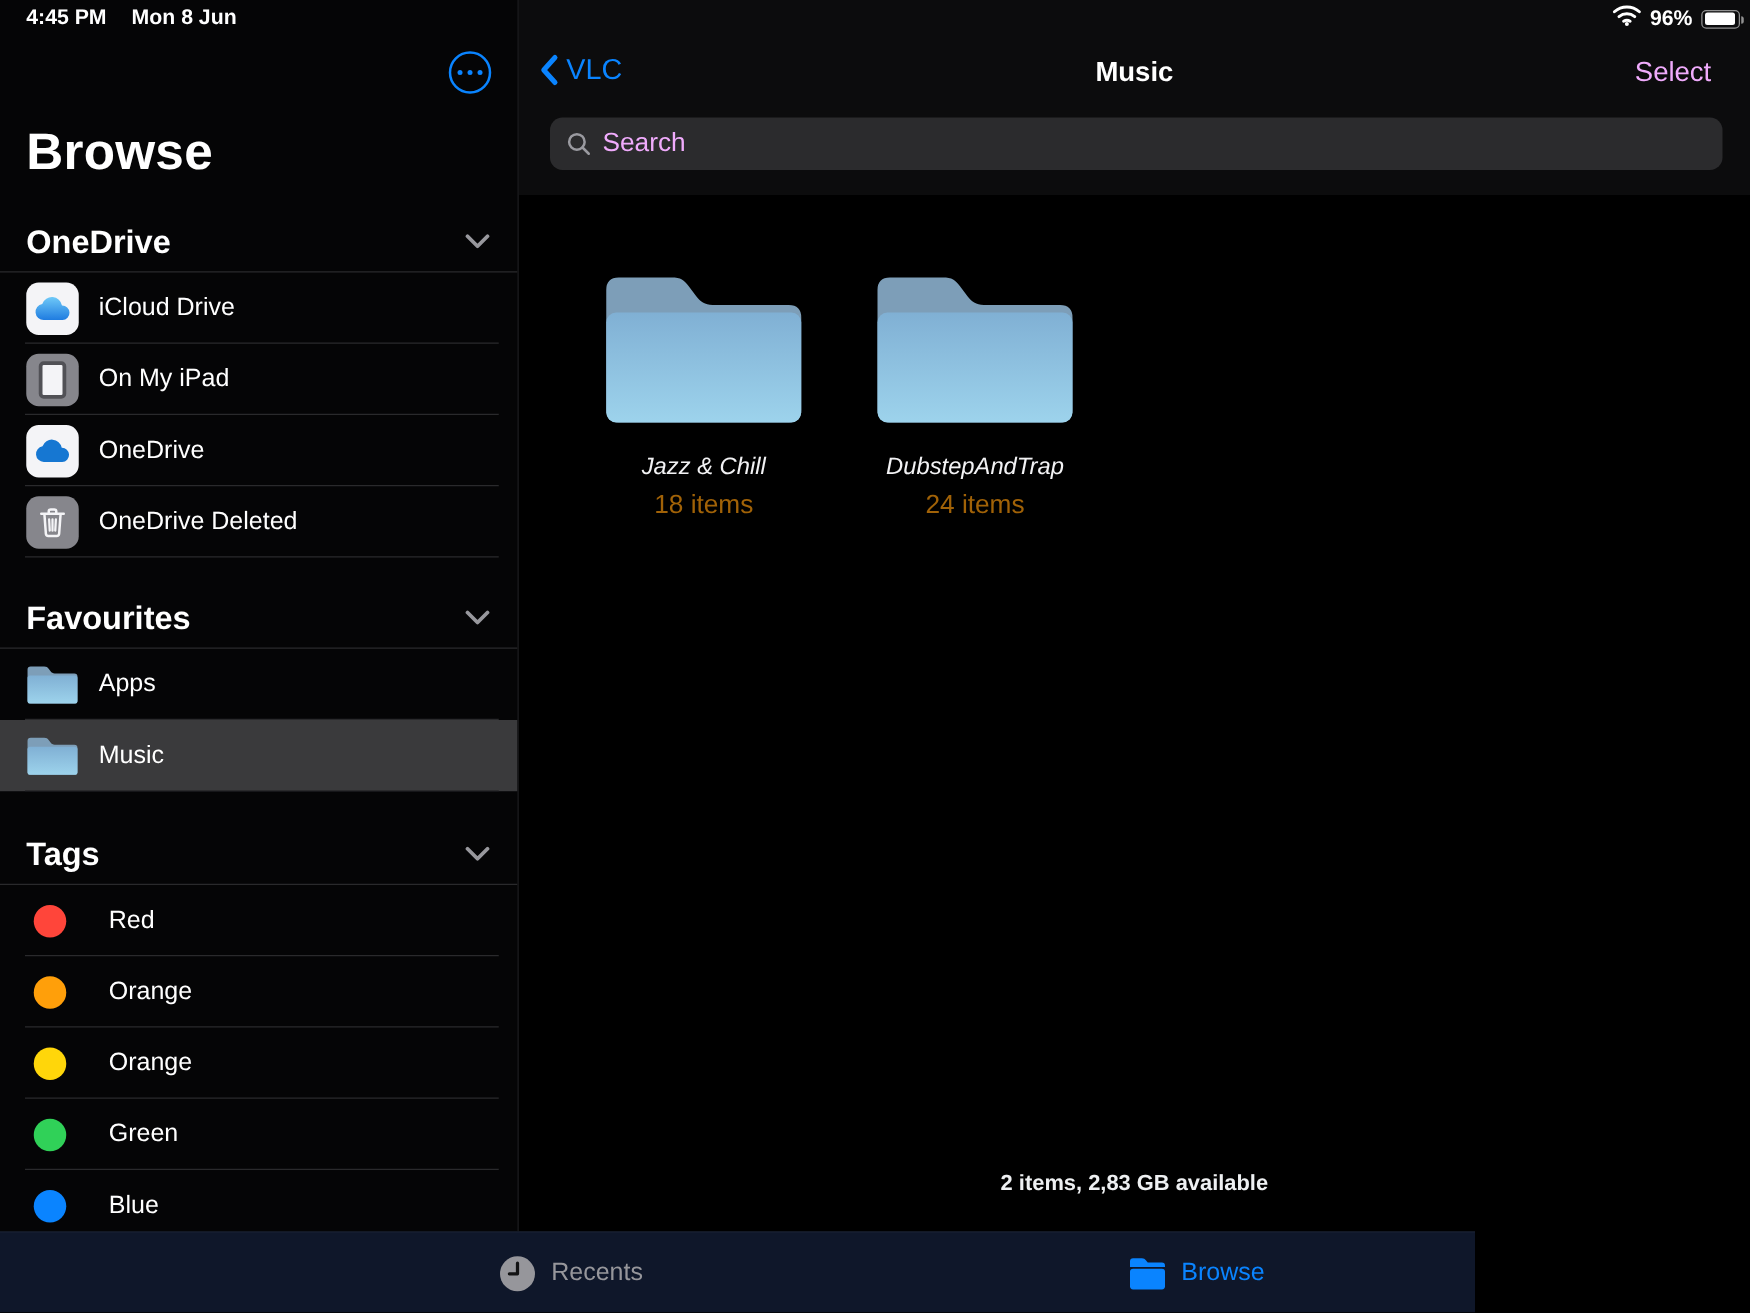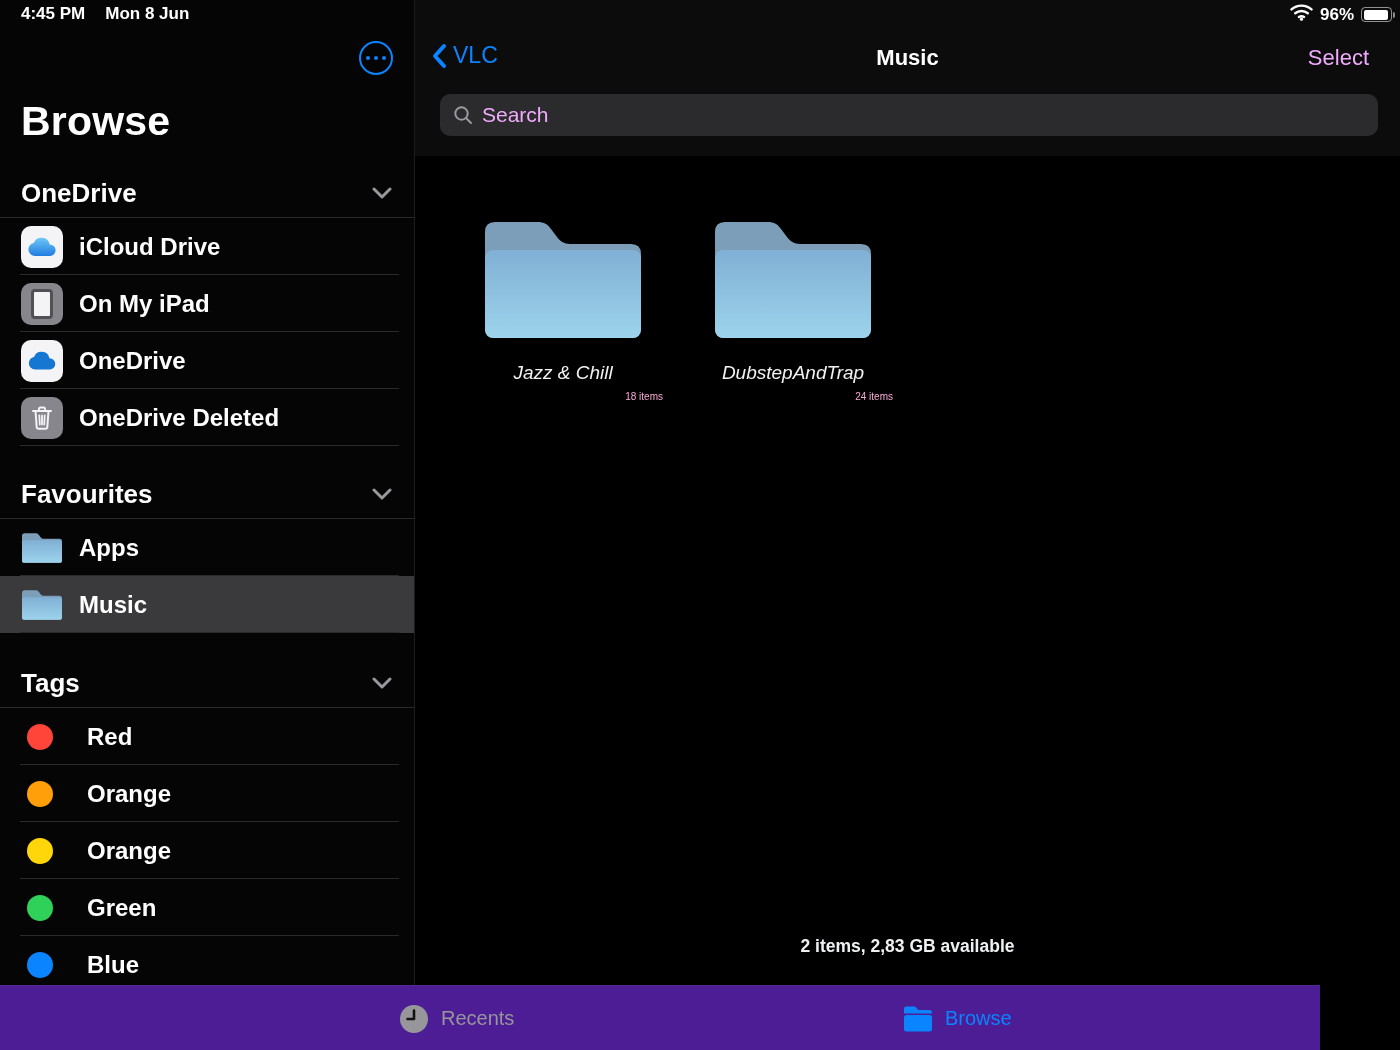--- a/index.html
+++ b/index.html
@@ -30,21 +30,21 @@
   .browse-title { margin:98px 0 0 21px; font-size:41px; font-weight:700; letter-spacing:.2px; }
   .section-head { display:flex; align-items:center; justify-content:space-between;
                   margin:30px 22px 0 21px; height:36px; }
   .section-head.tags { margin-top:32px; }
   .section-head h2 { font-size:26px; font-weight:700; }
   .rows { margin-top:6px; border-top:1px solid #2a2a2c; }
   .row { position:relative; display:flex; align-items:center; height:57px; padding-left:21px; }
   .row::after { content:""; position:absolute; left:20px; right:15px; bottom:0; height:1px;
                 background:#2a2a2c; }
   .row.selected { background:#3a3a3c; }
-  .row-label { margin-left:16px; font-size:24px; color:#fff; font-weight:700; }
+  .row-label { margin-left:16px; font-size:20px; color:#fff; font-weight:400; }
   .loc-icon { width:42px; height:42px; border-radius:10px; flex:0 0 auto;
               display:flex; align-items:center; justify-content:center; }
   .loc-icon.white { background:#f4f4f7; }
   .loc-icon.gray  { background:#86868c; }
   .ipad-glyph { width:22px; height:30px; background:#f4f4f7; border:3px solid #515156;
                 border-radius:4px; }
   .tag-dot { width:26px; height:26px; border-radius:50%; margin-left:6px; flex:0 0 auto; }
   .tag-row .row-label { margin-left:34px; }
   .sm-folder { width:42px; height:34px; flex:0 0 auto; }
 
@@ -59,27 +59,27 @@
   .searchbar { position:absolute; left:25px; right:22px; top:94px; height:42px;
                background:#2b2b2d; border-radius:10px; display:flex; align-items:center;
                padding-left:13px; gap:9px; }
   .search-ph { font-size:21px; color:#f0abfc; }
 
   
   .content-body { position:absolute; left:415px; top:156px; width:985px; height:829px;
                   background:#000; z-index:4; }
   .tile { position:absolute; top:62px; width:200px; text-align:center; }
   .tile .name { margin-top:16px; font-size:19px; color:#f2f2f4;font-style:italic; }
-  .tile .count { margin-top:7px; font-size:10px; color:#f9a8d4;text-align:right; }
+  .tile .count { margin-top:7px; font-size:21px; color:#a16207; }
   .summary { position:absolute; left:0; right:0; bottom:28px; text-align:center;
              font-size:17.5px; font-weight:700; color:#eef0f2; }
 
   
-  .tabbar { position:absolute; left:0; top:985px; width:1320px; height:65px;
-            background:#4c1d95; border-top:1px solid rgba(255,255,255,.05); z-index:20; }
+  .tabbar { position:absolute; left:0; top:985px; width:1180px; height:65px;
+            background:#0f172a; border-top:1px solid rgba(255,255,255,.05); z-index:20; }
   .tab { position:absolute; top:0; height:65px; display:flex; align-items:center; gap:11px; }
   .tab-recents { left:398px; }
   .tab-browse  { left:901px; }
   .tab-label { font-size:20px; }
   .tab-recents .tab-label { color:#96969b; }
   .tab-browse  .tab-label { color:#0A84FF; }
 </style>
 </head>
 <body>
 
@@ -241,21 +241,21 @@
 
   <div class="content-body">
     <div class="tile" style="left:48px">
       <svg width="164" height="124" viewBox="0 0 164 124">
         <path d="M14 4 H56 C64 4 66 6 70 11 L76 19 C79 23 83 26 89 26 H150 Q160 26 160 36 V110 Q160 120 150 120 H14 Q4 120 4 110 V14 Q4 4 14 4 Z" fill="#7d9eb8"></path>
         <rect x="4" y="32" width="156" height="88" rx="8" fill="url(#folderBody)"></rect>
       </svg>
       <div class="name">Jazz &amp; Chill</div>
       <div class="count">18 items</div>
     </div>
-    <div class="tile" style="left:278px">
+    <div class="tile" style="left:265px">
       <svg width="164" height="124" viewBox="0 0 164 124">
         <path d="M14 4 H56 C64 4 66 6 70 11 L76 19 C79 23 83 26 89 26 H150 Q160 26 160 36 V110 Q160 120 150 120 H14 Q4 120 4 110 V14 Q4 4 14 4 Z" fill="#7d9eb8"></path>
         <rect x="4" y="32" width="156" height="88" rx="8" fill="url(#folderBody)"></rect>
       </svg>
       <div class="name">DubstepAndTrap</div>
       <div class="count">24 items</div>
     </div>
     <div class="summary">2 items, 2,83 GB available</div>
   </div>
 

